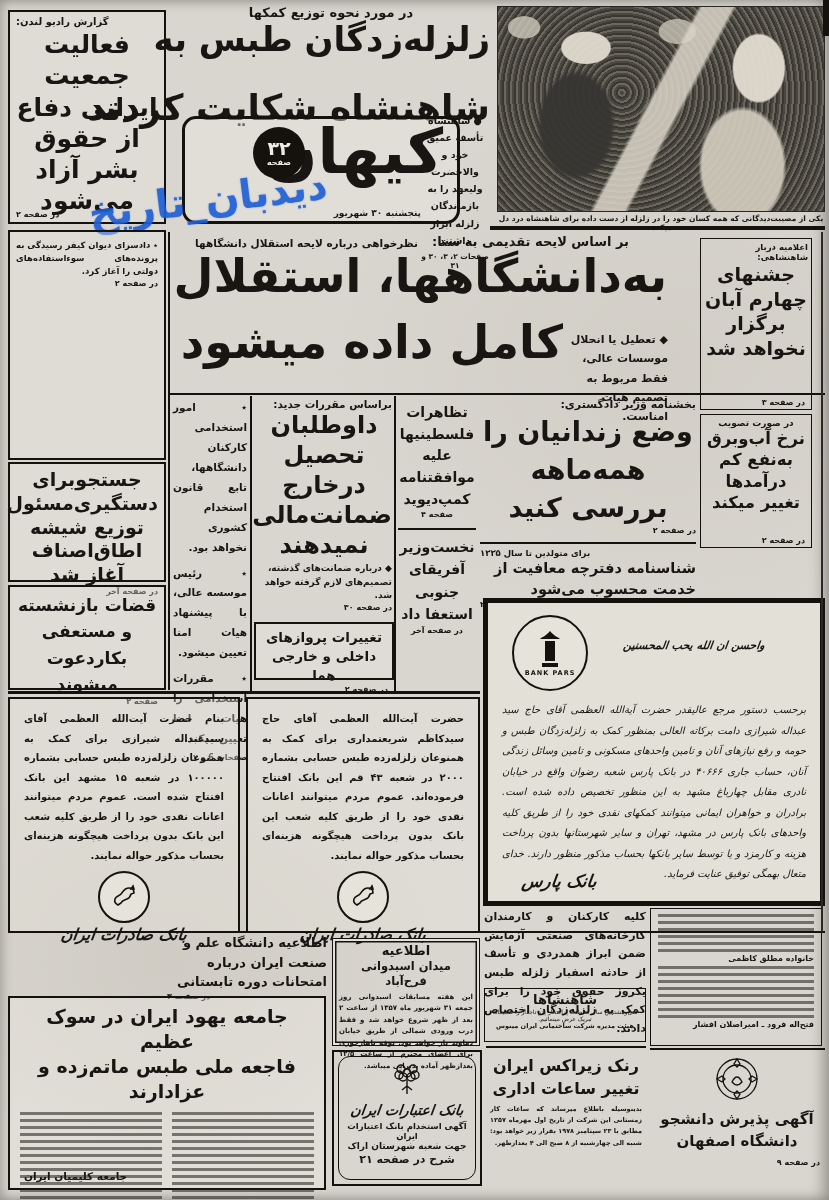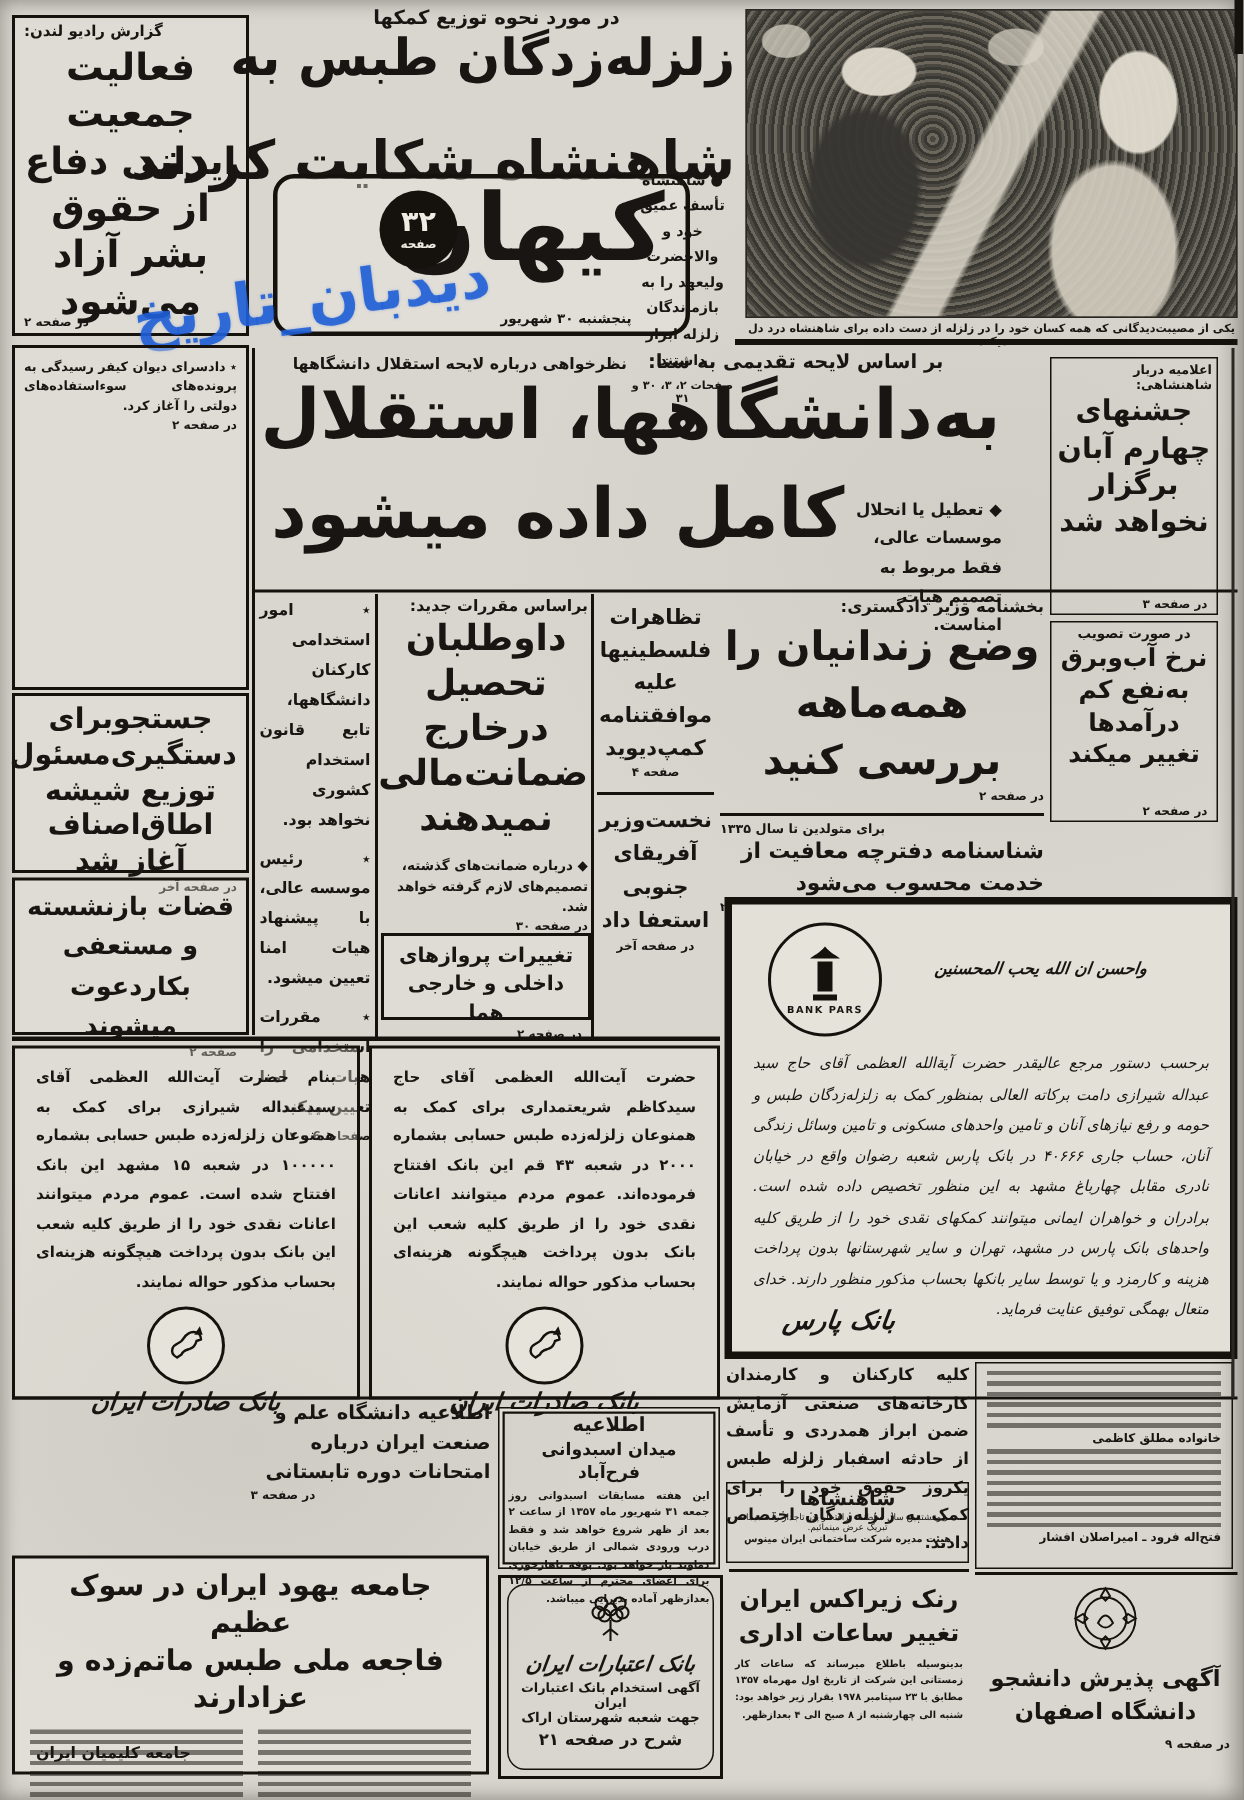--- a/index.html
+++ b/index.html
@@ -119,21 +119,21 @@
   <div class="abs rule" style="left:398px;top:528px;width:78px;height:1.5px;"></div>
   <div class="abs" style="left:398px;top:536px;width:78px;">
     <div class="hl ctr" style="font-size:14px;line-height:1.6;">نخست‌وزیر آفریقای جنوبی استعفا داد</div>
     <div class="ref ctr">در صفحه آخر</div>
   </div>
 
   <div class="abs" style="left:250px;top:396px;width:2px;height:296px;background:#15120e;"></div>
   <div class="abs" style="left:256px;top:398px;width:136px;">
     <div class="kick" style="font-size:10.5px;">براساس مقررات جدید:</div>
     <div class="hl ctr" style="font-size:24px;line-height:1.25;">داوطلبان تحصیل درخارج ضمانت‌مالی نمیدهند</div>
-    <div class="kick" style="font-size:9px;line-height:1.5;margin-top:12px;">◆ درباره ضمانت‌های گذشته، تصمیم‌های لازم گرفته خواهد شد.</div>
+    <div class="kick" style="font-size:9px;line-height:1.5;margin-top:2px;">◆ درباره ضمانت‌های گذشته، تصمیم‌های لازم گرفته خواهد شد.</div>
     <div class="ref">در صفحه ۳۰</div>
   </div>
   <div class="abs bx" style="left:254px;top:622px;width:140px;height:58px;padding:4px;">
     <div class="hl ctr" style="font-size:13.5px;line-height:1.4;">تغییرات پروازهای داخلی و خارجی هما</div>
     <div class="ref">در صفحه ۲</div>
   </div>
 
   <div class="abs" style="left:168px;top:232px;width:2px;height:458px;background:#15120e;"></div>
   <div class="abs" style="left:173px;top:398px;width:74px;">
     <div class="kick jus" style="font-size:10.5px;line-height:1.9;">٭ امور استخدامی کارکنان دانشگاهها، تابع قانون استخدام کشوری نخواهد بود.</div>
@@ -206,21 +206,21 @@
     <div class="tl" style="height:52px;margin-top:3px;"></div>
     <div class="kick" style="font-size:8px;margin-top:2px;">فتح‌اله فرود ـ امیراصلان افشار</div>
   </div>
 
   <div class="abs innerbx" style="left:484px;top:988px;width:162px;height:54px;padding:2px 6px;">
     <div class="hl ctr" style="font-size:13px;">شاهنشاها</div>
     <div class="ctr" style="font-size:6px;">سی‌وهشتمین سال سلطنت پرافتخار پدر تاجدار را صمیمانه تبریک عرض مینمائیم.</div>
     <div class="ctr kick" style="font-size:6.5px;">هیئت مدیره شرکت ساختمانی ایران مینوس</div>
   </div>
 
-  <div class="abs" style="left:8px;top:996px;width:318px;height:146px;border:2.5px solid #15120e;background:rgba(238,235,227,.4);padding:6px 10px;margin-top:41px;">
+  <div class="abs" style="left:8px;top:996px;width:318px;height:194px;border:2.5px solid #15120e;background:rgba(238,235,227,.4);padding:6px 10px;">
     <div class="hl ctr" style="font-size:19px;">جامعه یهود ایران در سوک عظیم</div>
     <div class="hl ctr" style="font-size:19px;">فاجعه ملی طبس ماتم‌زده و عزادارند</div>
     <div style="display:flex;gap:10px;margin-top:8px;">
       <div class="tl" style="flex:1;height:110px;"></div>
       <div class="tl" style="flex:1;height:110px;"></div>
     </div>
     <div class="kick" style="position:absolute;left:14px;bottom:6px;font-size:10.5px;">جامعه کلیمیان ایران</div>
   </div>
 
   <div class="abs" style="left:332px;top:1050px;width:150px;height:136px;border:2px solid #15120e;padding:4px;">

